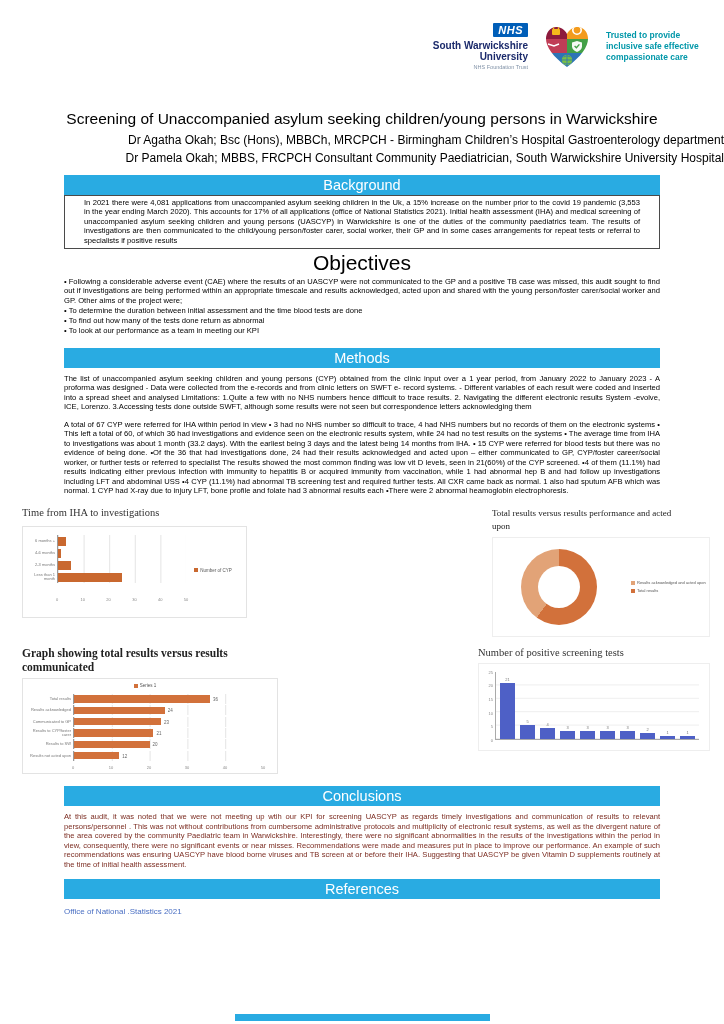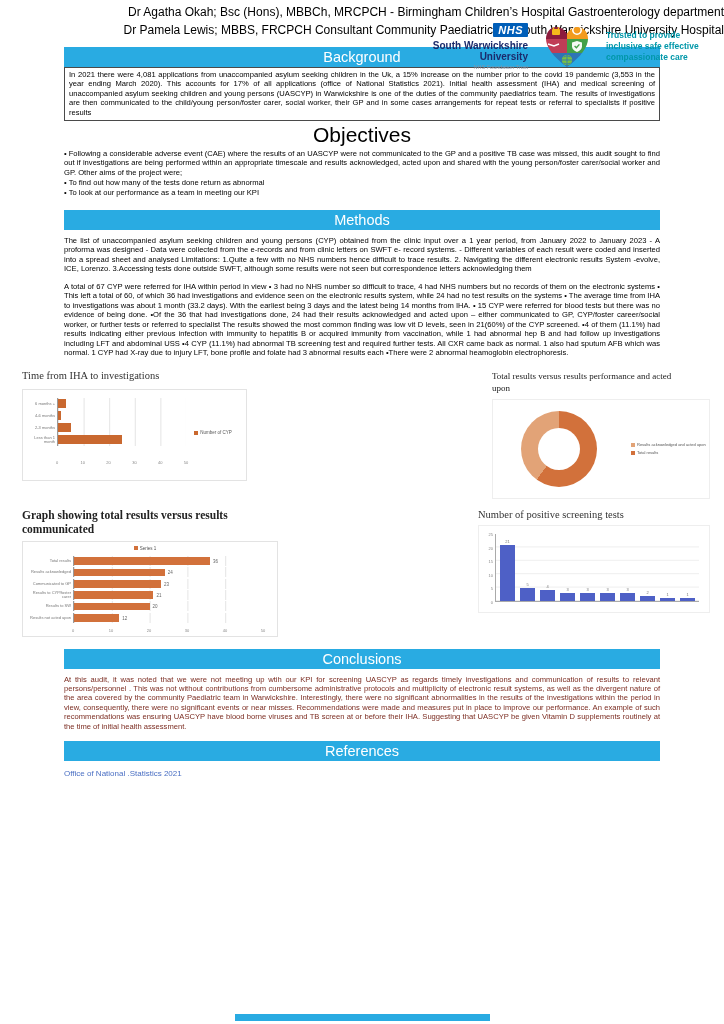--- a/index.html
+++ b/index.html
@@ -17,21 +17,21 @@
 
   
   .poster-title { padding-top:110px; text-align:center; font-size:15.5px; font-weight:500; color:#000; }
   .authors { text-align:right; font-size:12px; line-height:1.5; margin-top:3px; color:#000; }
 
   .content { width:596px; margin:0 auto; }
 
   .section-bar { background:#29abe2; color:#fff; text-align:center; font-size:14.5px; height:20px;
                  line-height:20px; font-weight:400; }
   .body-text { font-size:7.6px; line-height:1.25; text-align:justify; color:#000; }
-  .bordered { border:1px solid #4a4a4a; padding:2px 4px 3px; }
+  .bordered { border:1px solid #4a4a4a; padding:2px 19px 3px; }
 
   .mt6{margin-top:6px;} .mt8{margin-top:8px;} .mt10{margin-top:10px;} .mt12{margin-top:12px;}
 
   .objectives-heading { text-align:center; font-size:21px; font-weight:500; color:#000; line-height:1.1; margin-top:2px; }
   .objectives-list { list-style:none; margin-top:2px; }
   .objectives-list li { font-size:7.6px; line-height:1.3; text-align:justify; }
   .objectives-list li::before { content:"\2022"; margin-right:2px; }
 
   
   .charts-row { display:flex; justify-content:space-between; padding:0 14px 0 22px; }
@@ -136,33 +136,35 @@
           <g>
             <circle cx="27" cy="40" r="5.2" fill="#7ac143"></circle>
             <path d="M22 40 h10 M27 35 v10 M23.5 37 a6 6 0 0 1 7 0 M23.5 43 a6 6 0 0 0 7 0" stroke="#2e75b6" stroke-width="0.8" fill="none"></path>
           </g>
         </g>
       </svg>
     </div>
     <div class="tagline">Trusted to provide inclusive safe effective compassionate care</div>
   </header>
 
+  <h1 class="poster-title">Screening of Unaccompanied asylum seeking children/young persons in Warwickshire</h1>
   <div class="authors">
     <div>Dr Agatha Okah; Bsc (Hons), MBBCh, MRCPCH - Birmingham Children’s Hospital Gastroenterology department</div>
-    <div>Dr Pamela Lewis; MBBS, FRCPCH Consultant Community Paediatrician, South Warwickshire University Hospital</div>
+    <div>Dr Pamela Okah; MBBS, FRCPCH Consultant Community Paediatrician, South Warwickshire University Hospital</div>
   </div>
 
   <div class="content">
 
     <div class="section-bar mt8">Background</div>
     <p class="body-text bordered">In 2021 there were 4,081 applications from unaccompanied asylum seeking children in the Uk, a 15% increase on the number prior to the covid 19 pandemic (3,553 in the year ending March 2020). This accounts for 17% of all applications (office of National Statistics 2021). Initial health assessment (IHA) and medical screening of unaccompanied asylum seeking children and young persons (UASCYP) in Warwickshire is one of the duties of the community paediatrics team. The results of investigations are then communicated to the child/young person/foster carer, social worker, their GP and in some cases arrangements for repeat tests or referral to specialists if positive results</p>
 
     <h2 class="objectives-heading">Objectives</h2>
     <ul class="objectives-list">
       <li>Following a considerable adverse event (CAE) where the results of an UASCYP were not communicated to the GP and a positive TB case was missed, this audit sought to find out if investigations are being performed within an appropriate timescale and results acknowledged, acted upon and shared with the young person/foster carer/social worker and GP. Other aims of the project were;</li>
+      <li>To determine the duration between initial assessment and the time blood tests are done</li>
       <li>To find out how many of the tests done return as abnormal</li>
       <li>To look at our performance as a team in meeting our KPI</li>
     </ul>
 
     <div class="section-bar mt12">Methods</div>
     <p class="body-text mt6">The list of unaccompanied asylum seeking children and young persons (CYP) obtained from the clinic input over a 1 year period, from January 2022 to January 2023 - A proforma was designed - Data were collected from the e-records and from clinic letters on SWFT e- record systems. - Different variables of each result were coded and inserted into a spread sheet and analysed Limitations: 1.Quite a few with no NHS numbers hence difficult to trace results. 2. Navigating the different electronic results System -evolve, ICE, Lorenzo. 3.Accessing tests done outside SWFT, although some results were not seen but correspondence letters acknowledging them</p>
 
     <p class="body-text mt8">A total of 67 CYP were referred for IHA within period in view • 3 had no NHS number so difficult to trace, 4 had NHS numbers but no records of them on the electronic systems • This left a total of 60, of which 36 had investigations and evidence seen on the electronic results system, while 24 had no test results on the systems • The average time from IHA to investigations was about 1 month (33.2 days). With the earliest being 3 days and the latest being 14 months from IHA. • 15 CYP were referred for blood tests but there was no evidence of being done. •Of the 36 that had investigations done, 24 had their results acknowledged and acted upon – either communicated to GP, CYP/foster career/social worker, or further tests or referred to specialist The results showed the most common finding was low vit D levels, seen in 21(60%) of the CYP screened. •4 of them (11.1%) had results indicating either previous infection with immunity to hepatitis B or acquired immunity from vaccination, while 1 had abnormal hep B and had follow up investigations including LFT and abdominal USS •4 CYP (11.1%) had abnormal TB screening test and required further tests. All CXR came back as normal. 1 also had sputum AFB which was normal. 1 CYP had X-ray due to injury LFT, bone profile and folate had 3 abnormal results each •There were 2 abnormal heamoglobin electrophoresis.</p>
   </div>
 

